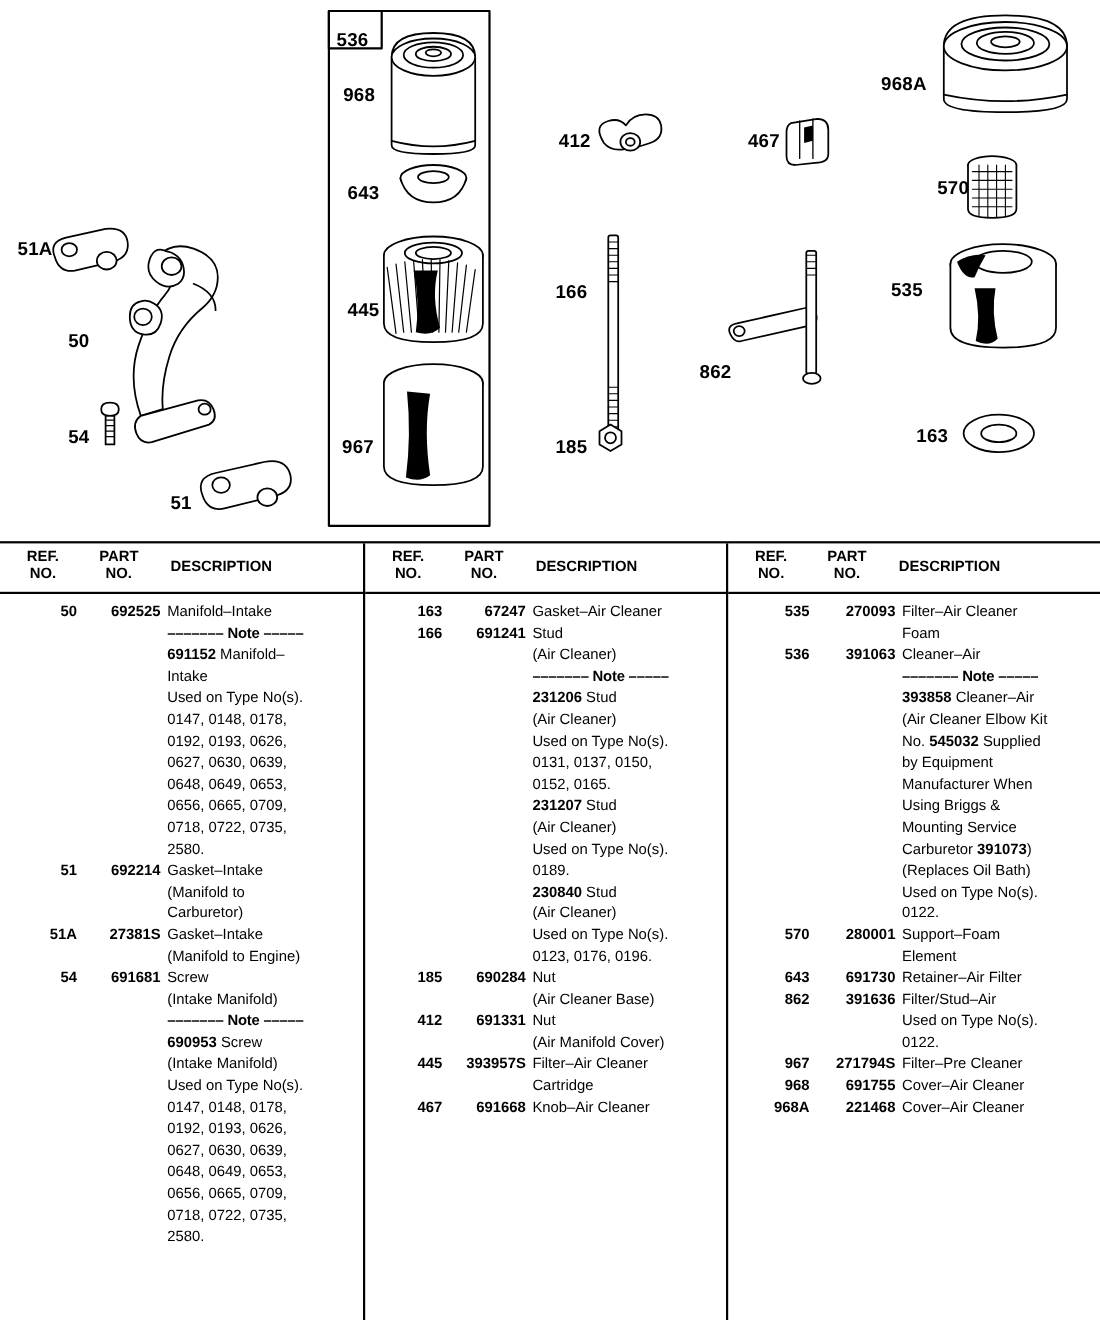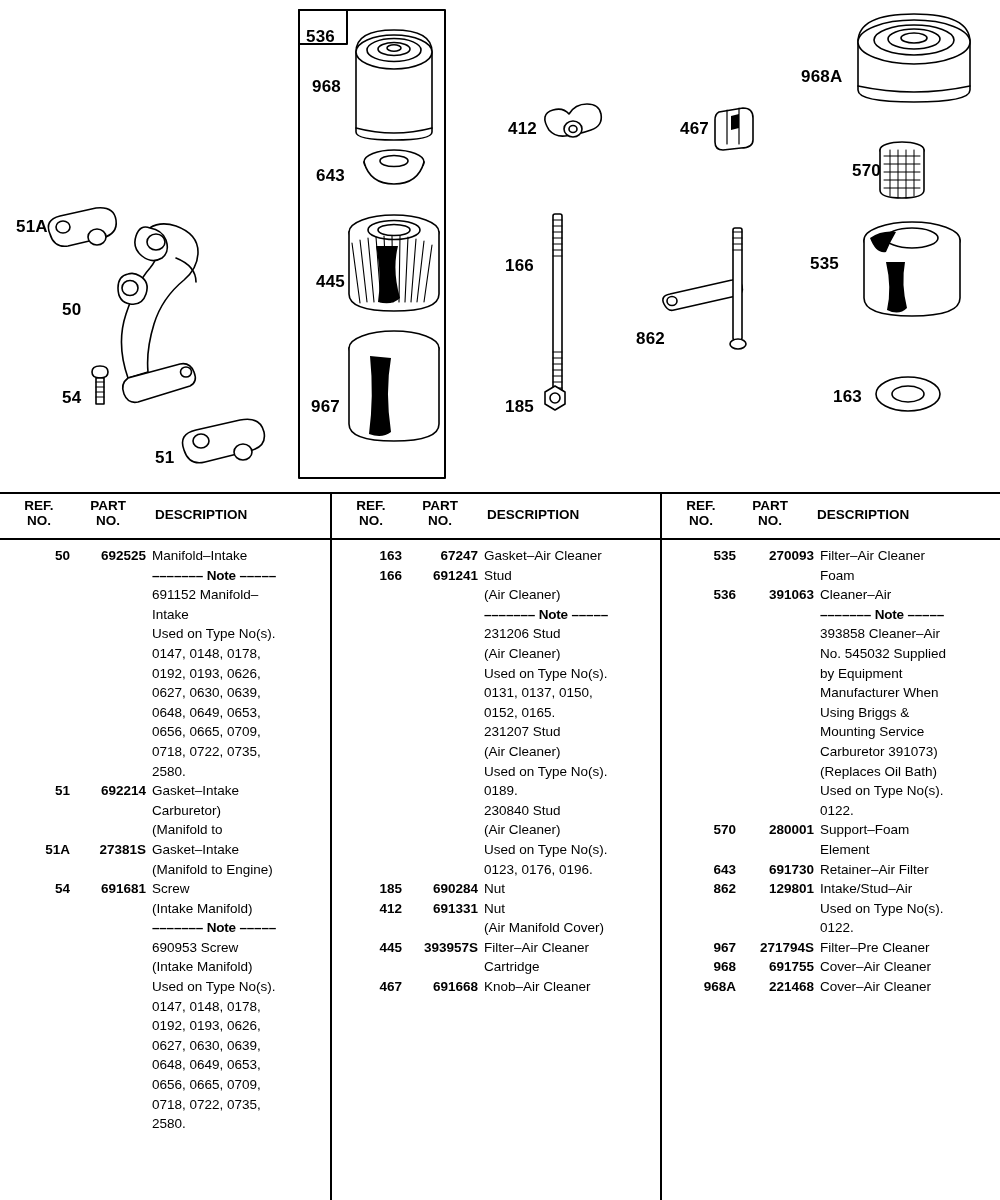--- a/index.html
+++ b/index.html
@@ -97,21 +97,21 @@
   }
   .cell-desc {
     margin-left: 152px;
     padding-right: 6px;
   }
   .col-3 .cell-desc { margin-left: 158px; }
   .col-3 .cell-ref { width: 74px; }
   .col-3 .cell-part { left: 76px; width: 76px; }
 
   .note { font-weight: bold; letter-spacing: -0.2px; }
-  .bold { font-weight: normal; }
+  .bold { font-weight: bold; }
 </style>
 </head>
 <body>
 
 <div id="illustration">
   <svg width="1000" height="490" viewBox="0 0 1000 490">
     <g fill="none" stroke="#000" stroke-width="1.6" stroke-linejoin="round" stroke-linecap="round">
 
       <rect x="299" y="10" width="146" height="468" fill="#fff" stroke="#000" stroke-width="2"></rect>
       <rect x="299" y="10" width="48" height="34" fill="#fff" stroke="#000" stroke-width="2"></rect>
@@ -339,26 +339,26 @@
           <div class="cell-desc">2580.</div>
         </div>
         <div class="row">
           <div class="cell-ref">51</div>
           <div class="cell-part">692214</div>
           <div class="cell-desc">Gasket–Intake</div>
         </div>
         <div class="row">
           <div class="cell-ref"></div>
           <div class="cell-part"></div>
+          <div class="cell-desc">(Manifold to</div>
+        </div>
+        <div class="row">
+          <div class="cell-ref"></div>
+          <div class="cell-part"></div>
           <div class="cell-desc">Carburetor)</div>
-        </div>
-        <div class="row">
-          <div class="cell-ref"></div>
-          <div class="cell-part"></div>
-          <div class="cell-desc">(Manifold to</div>
         </div>
         <div class="row">
           <div class="cell-ref">51A</div>
           <div class="cell-part">27381S</div>
           <div class="cell-desc">Gasket–Intake</div>
         </div>
         <div class="row">
           <div class="cell-ref"></div>
           <div class="cell-part"></div>
           <div class="cell-desc">(Manifold to Engine)</div>
@@ -528,20 +528,25 @@
           <div class="cell-ref"></div>
           <div class="cell-part"></div>
           <div class="cell-desc">0123, 0176, 0196.</div>
         </div>
         <div class="row">
           <div class="cell-ref">185</div>
           <div class="cell-part">690284</div>
           <div class="cell-desc">Nut</div>
         </div>
         <div class="row">
+          <div class="cell-ref"></div>
+          <div class="cell-part"></div>
+          <div class="cell-desc">(Air Cleaner Base)</div>
+        </div>
+        <div class="row">
           <div class="cell-ref">412</div>
           <div class="cell-part">691331</div>
           <div class="cell-desc">Nut</div>
         </div>
         <div class="row">
           <div class="cell-ref"></div>
           <div class="cell-part"></div>
           <div class="cell-desc">(Air Manifold Cover)</div>
         </div>
         <div class="row">
@@ -596,20 +601,25 @@
           <div class="cell-desc note">––––––– Note –––––</div>
         </div>
         <div class="row">
           <div class="cell-ref"></div>
           <div class="cell-part"></div>
           <div class="cell-desc"><span class="bold">393858</span> Cleaner–Air</div>
         </div>
         <div class="row">
           <div class="cell-ref"></div>
           <div class="cell-part"></div>
+          <div class="cell-desc">(Air Cleaner Elbow Kit</div>
+        </div>
+        <div class="row">
+          <div class="cell-ref"></div>
+          <div class="cell-part"></div>
           <div class="cell-desc">No. <span class="bold">545032</span> Supplied</div>
         </div>
         <div class="row">
           <div class="cell-ref"></div>
           <div class="cell-part"></div>
           <div class="cell-desc">by Equipment</div>
         </div>
         <div class="row">
           <div class="cell-ref"></div>
           <div class="cell-part"></div>
@@ -655,22 +665,22 @@
           <div class="cell-part"></div>
           <div class="cell-desc">Element</div>
         </div>
         <div class="row">
           <div class="cell-ref">643</div>
           <div class="cell-part">691730</div>
           <div class="cell-desc">Retainer–Air Filter</div>
         </div>
         <div class="row">
           <div class="cell-ref">862</div>
-          <div class="cell-part">129801</div>
-          <div class="cell-desc">Intake/Stud–Air</div>
+          <div class="cell-part">391636</div>
+          <div class="cell-desc">Filter/Stud–Air</div>
         </div>
         <div class="row">
           <div class="cell-ref"></div>
           <div class="cell-part"></div>
           <div class="cell-desc">Used on Type No(s).</div>
         </div>
         <div class="row">
           <div class="cell-ref"></div>
           <div class="cell-part"></div>
           <div class="cell-desc">0122.</div>

